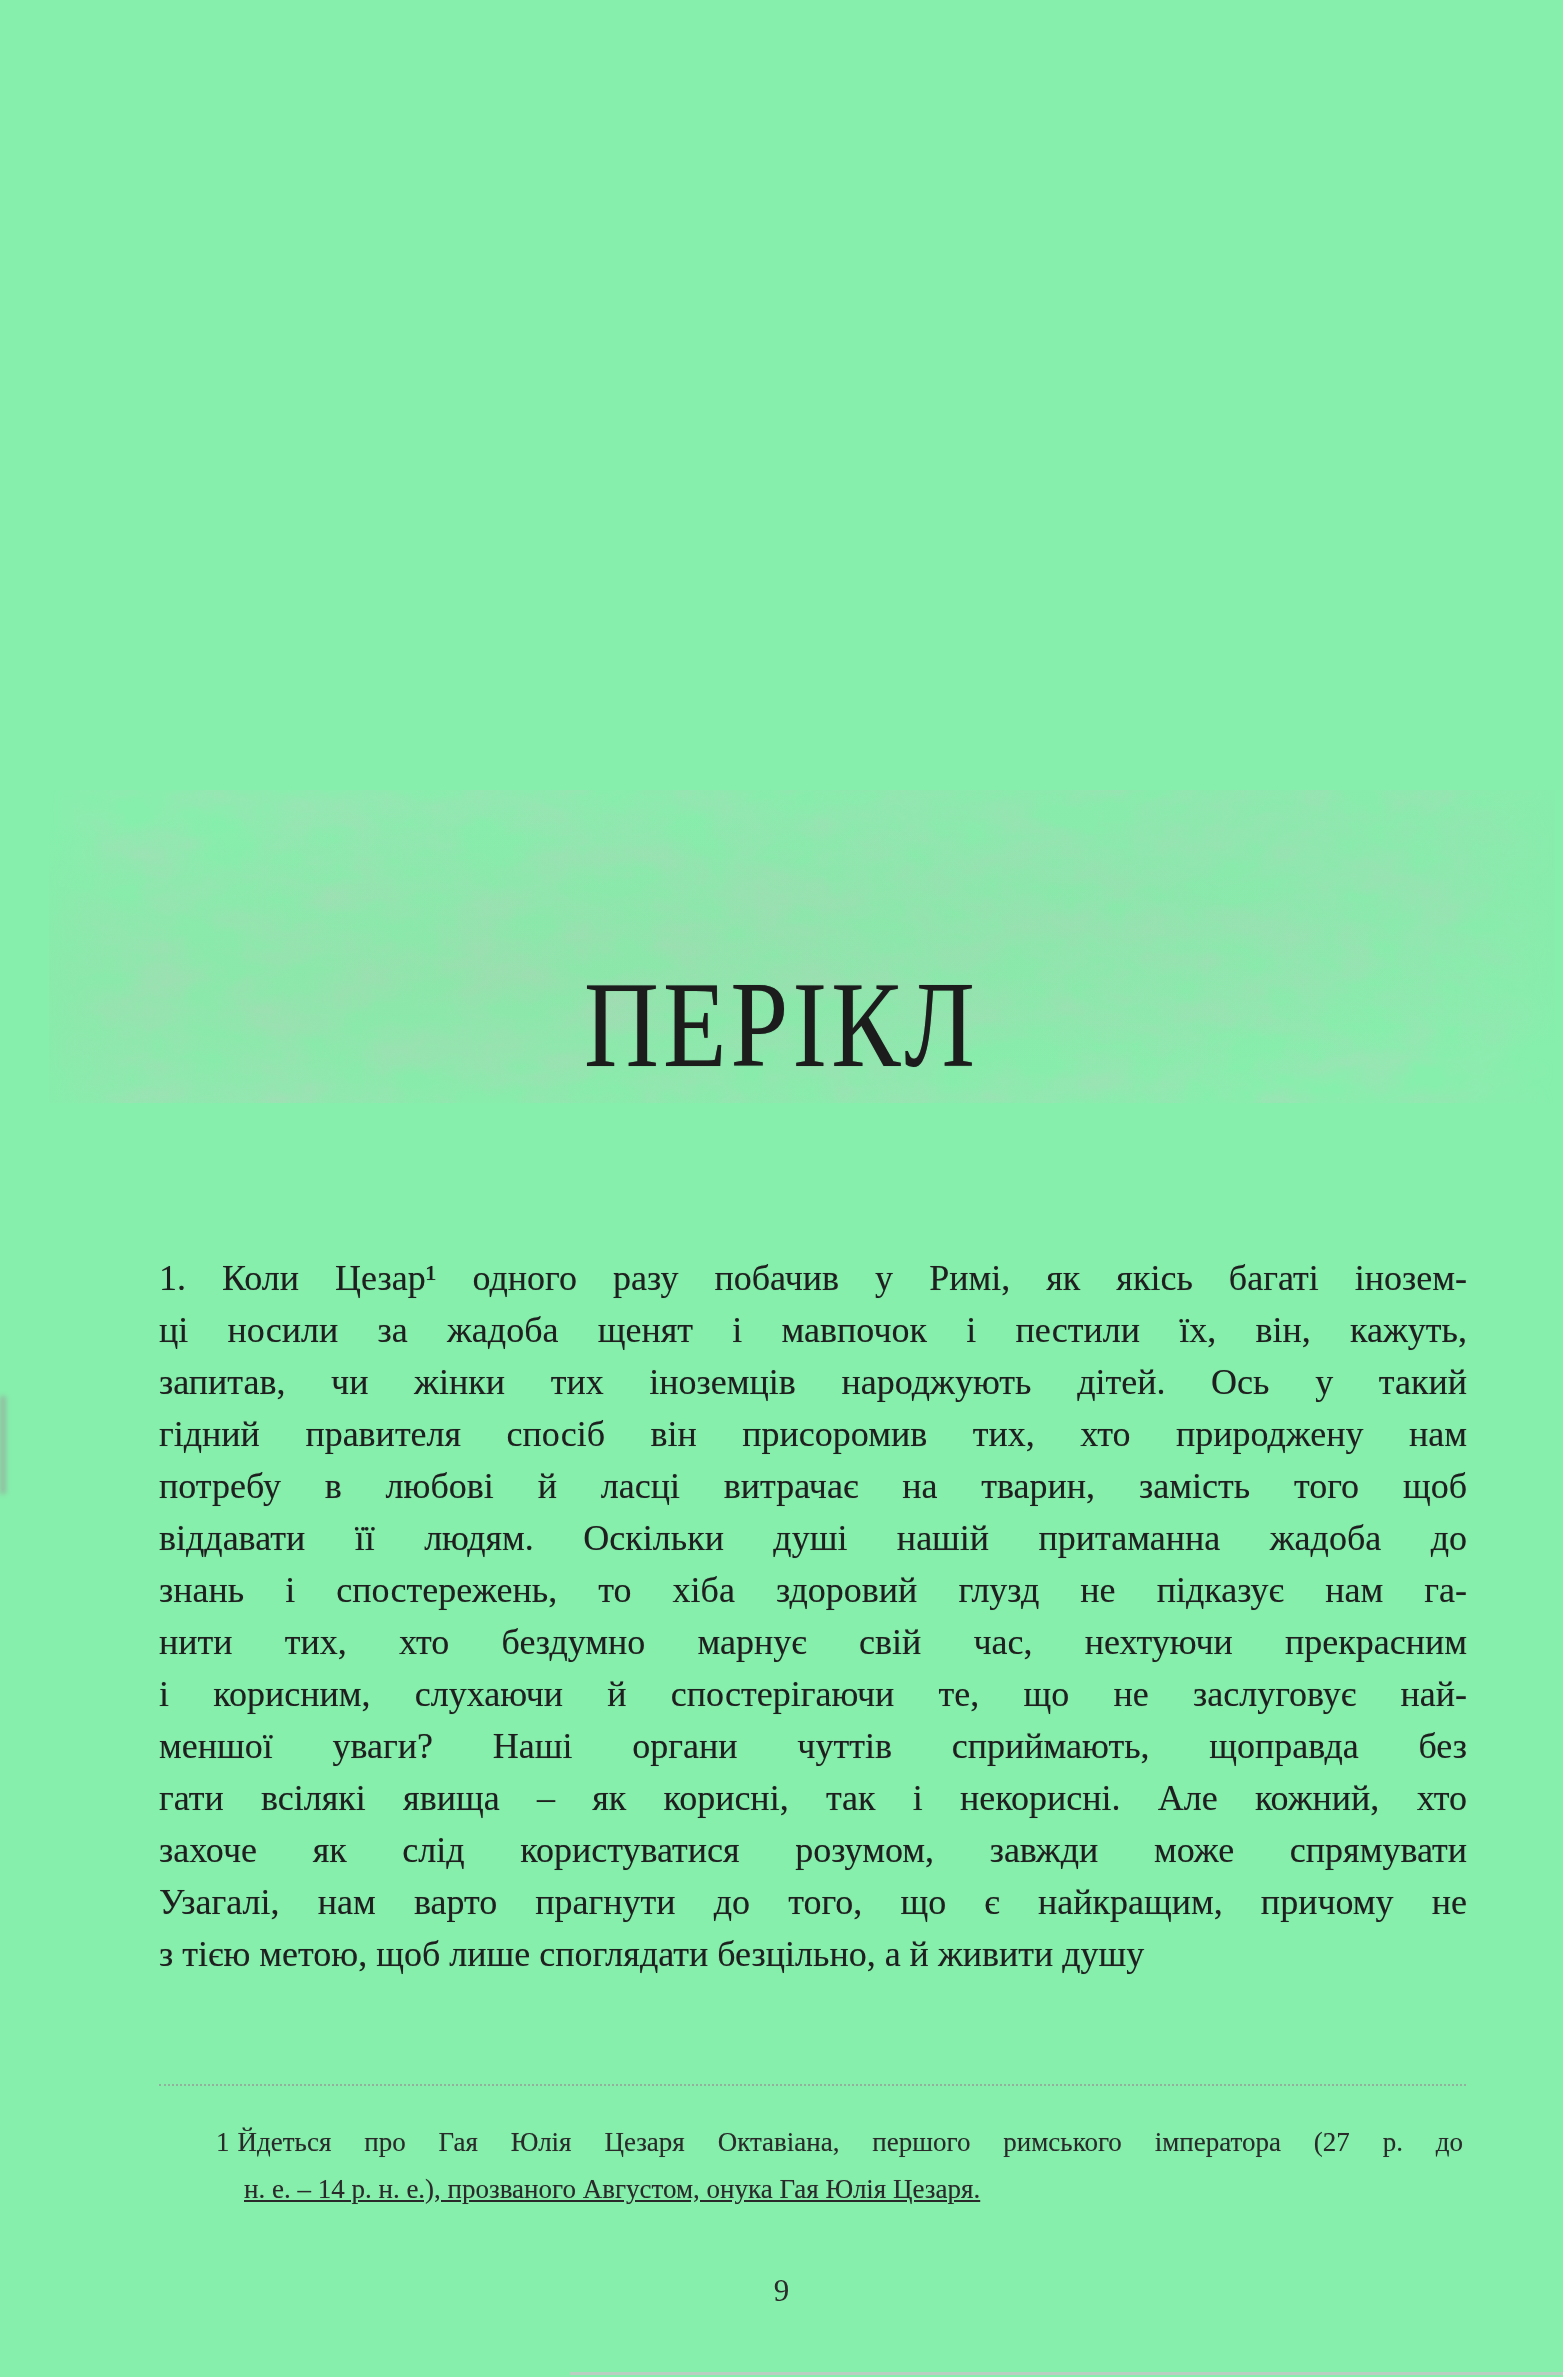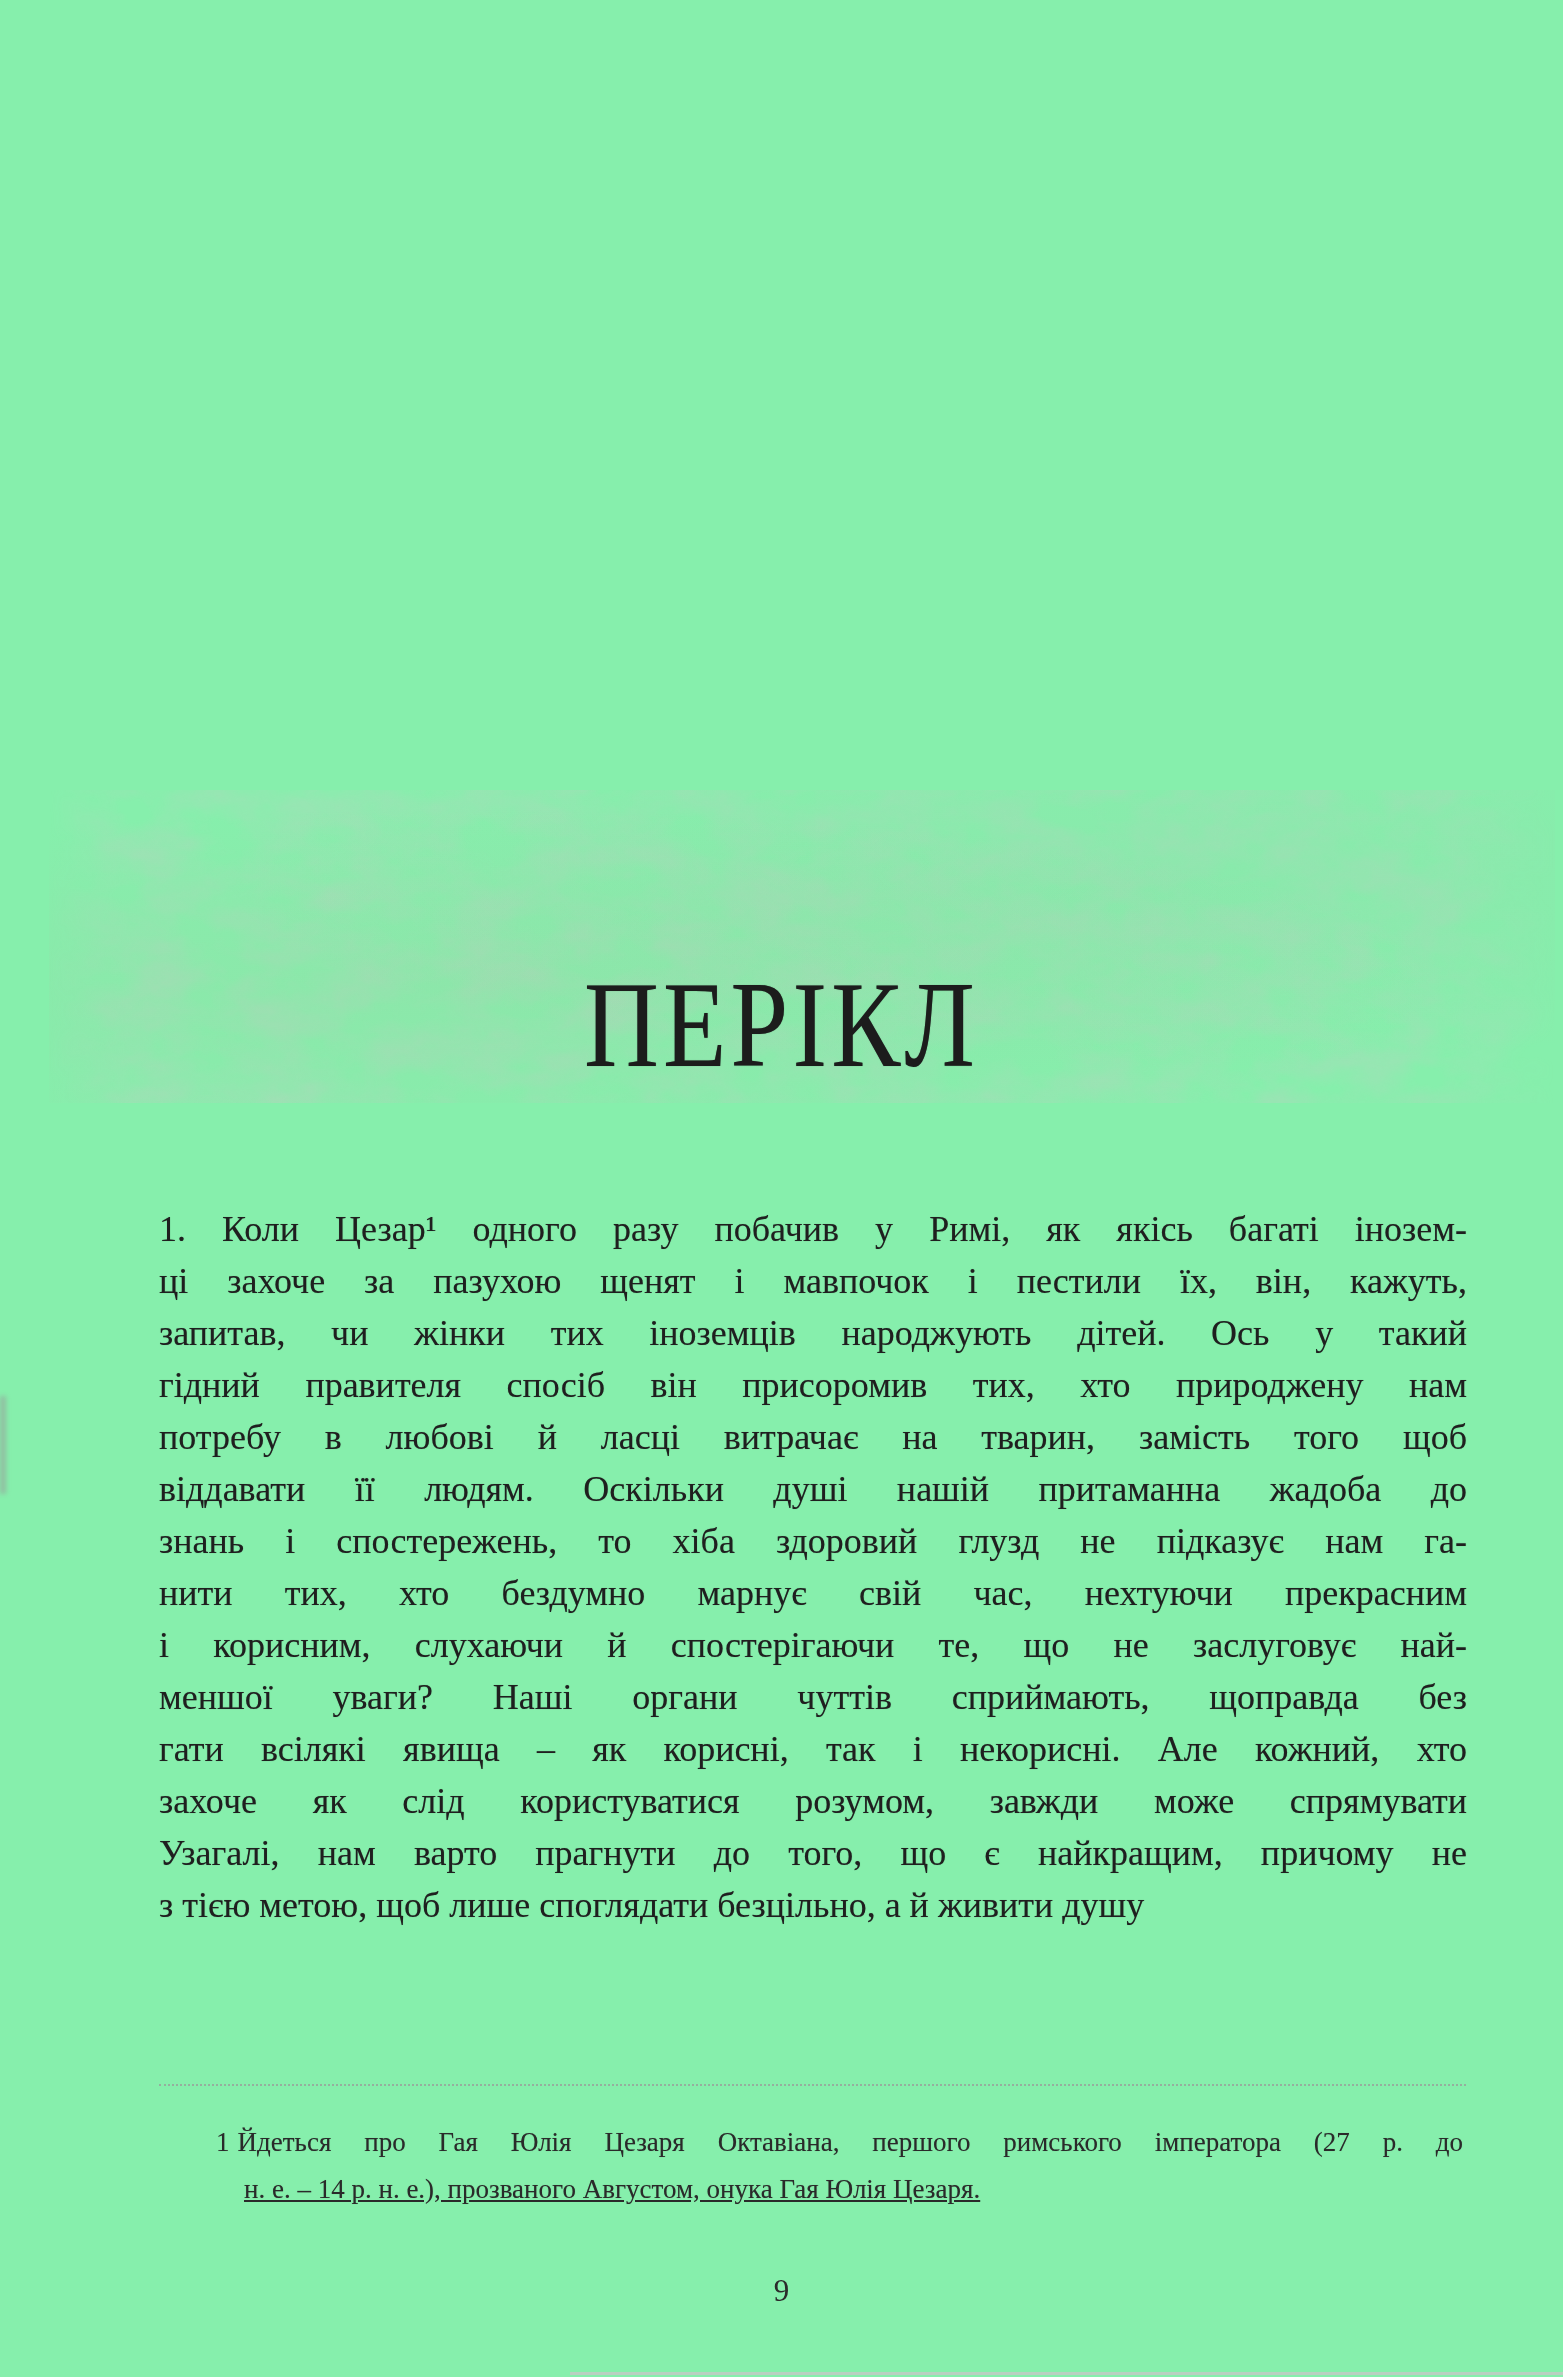--- a/index.html
+++ b/index.html
@@ -55,21 +55,21 @@
     letter-spacing: 4.9px;
     color: #1c1c1c;
     transform: scaleX(0.85);
     transform-origin: 50% 50%;
     text-shadow: 0 0 0.8px rgba(20,20,20,0.55);
   }
 
   .body-text {
     position: absolute;
     left: 159px;
-    top: 1203px;
+    top: 1252px;
     width: 1308px;
     font-size: 36px;
     color: #1f1f1f;
     text-shadow: 0 0 0.8px rgba(25,25,25,0.4);
   }
   .tline {
     height: 52px;
     line-height: 52px;
     text-align: justify;
     text-align-last: justify;
@@ -162,21 +162,21 @@
       </defs>
       <rect x="0" y="0" width="1850" height="385" filter="url(#mapnoise)"></rect>
     </svg>
   </div>
   <div class="banner-tint"></div>
 
   <h1 class="title">ПЕРІКЛ</h1>
 
   <div class="body-text">
     <div class="tline">1.  Коли Цезар¹ одного разу побачив у Римі, як якісь багаті інозем-</div>
-    <div class="tline">ці захоче за пазухою щенят і мавпочок і пестили їх, він, кажуть,</div>
+    <div class="tline">ці носили за жадоба щенят і мавпочок і пестили їх, він, кажуть,</div>
     <div class="tline">запитав, чи жінки тих іноземців народжують дітей. Ось у такий</div>
     <div class="tline">гідний правителя спосіб він присоромив тих, хто природжену нам</div>
     <div class="tline">потребу в любові й ласці витрачає на тварин, замість того щоб</div>
     <div class="tline">віддавати її людям. Оскільки душі нашій притаманна жадоба до</div>
     <div class="tline">знань і спостережень, то хіба здоровий глузд не підказує нам га-</div>
     <div class="tline">нити тих, хто бездумно марнує свій час, нехтуючи прекрасним</div>
     <div class="tline">і корисним, слухаючи й спостерігаючи те, що не заслуговує най-</div>
     <div class="tline">меншої уваги? Наші органи чуттів сприймають, щоправда без</div>
     <div class="tline">гати всілякі явища – як корисні, так і некорисні. Але кожний, хто</div>
     <div class="tline">захоче як слід користуватися розумом, завжди може спрямувати</div>

